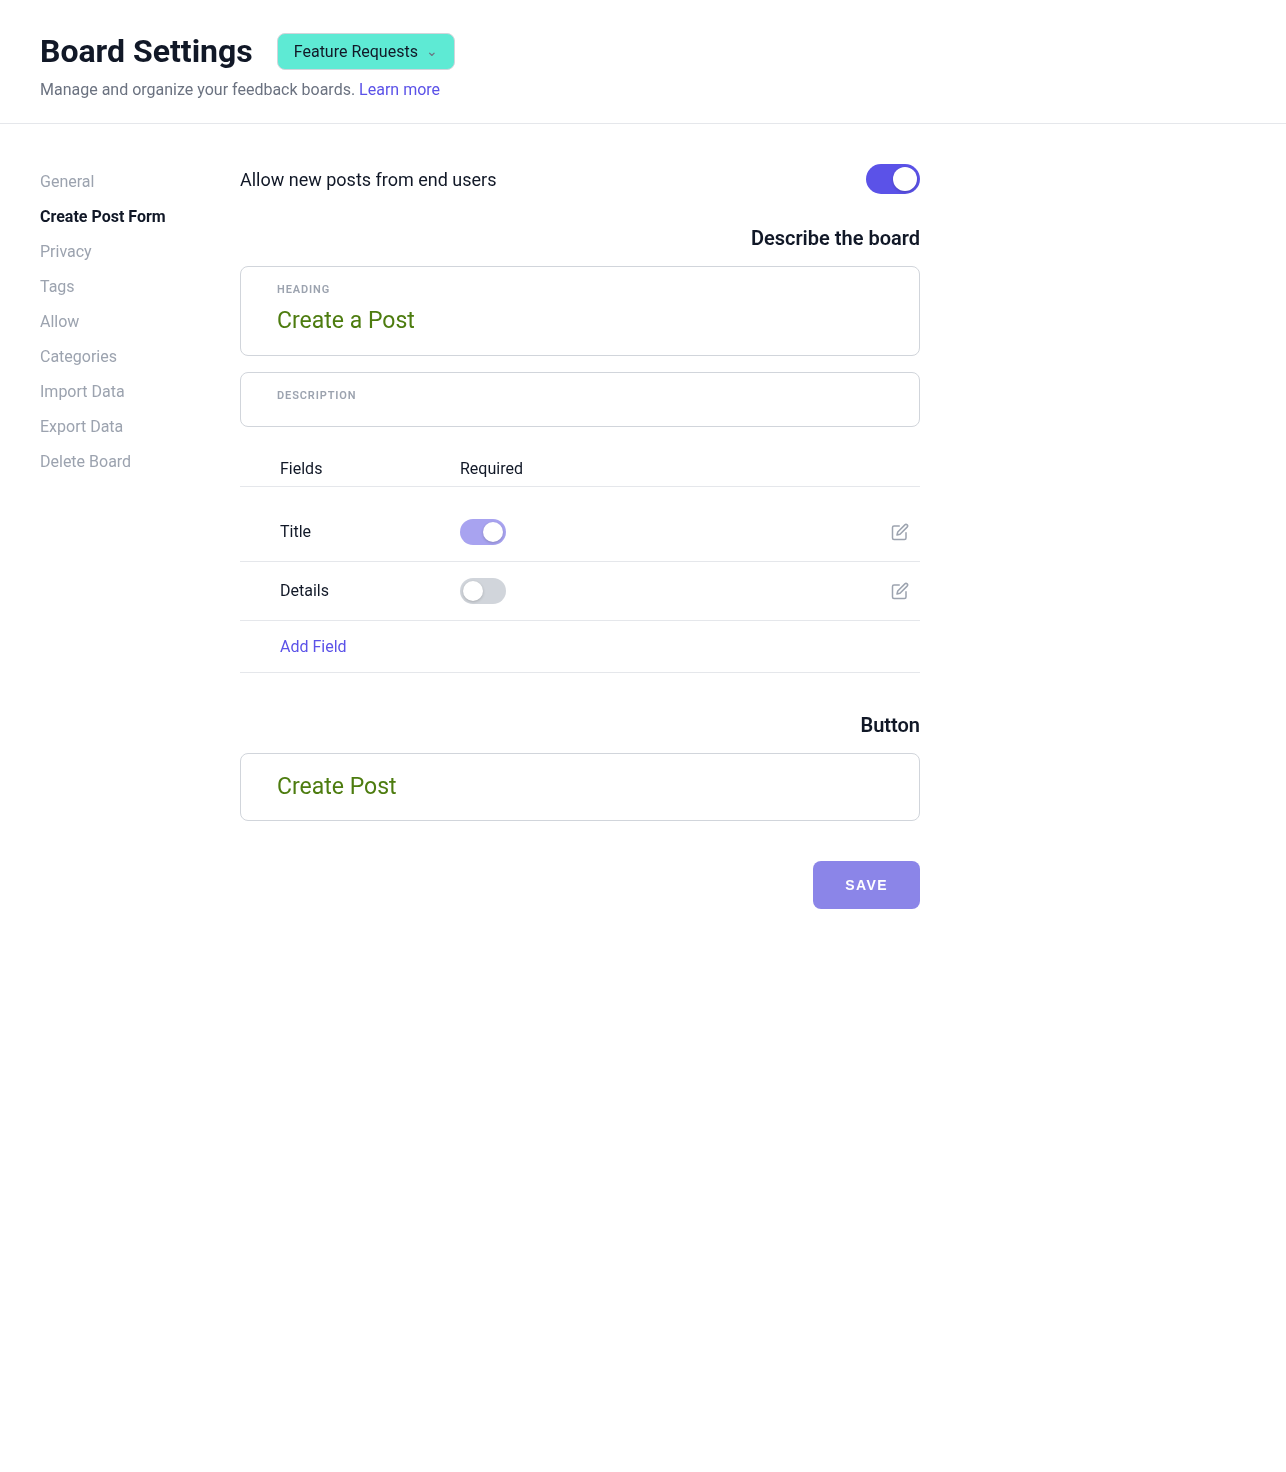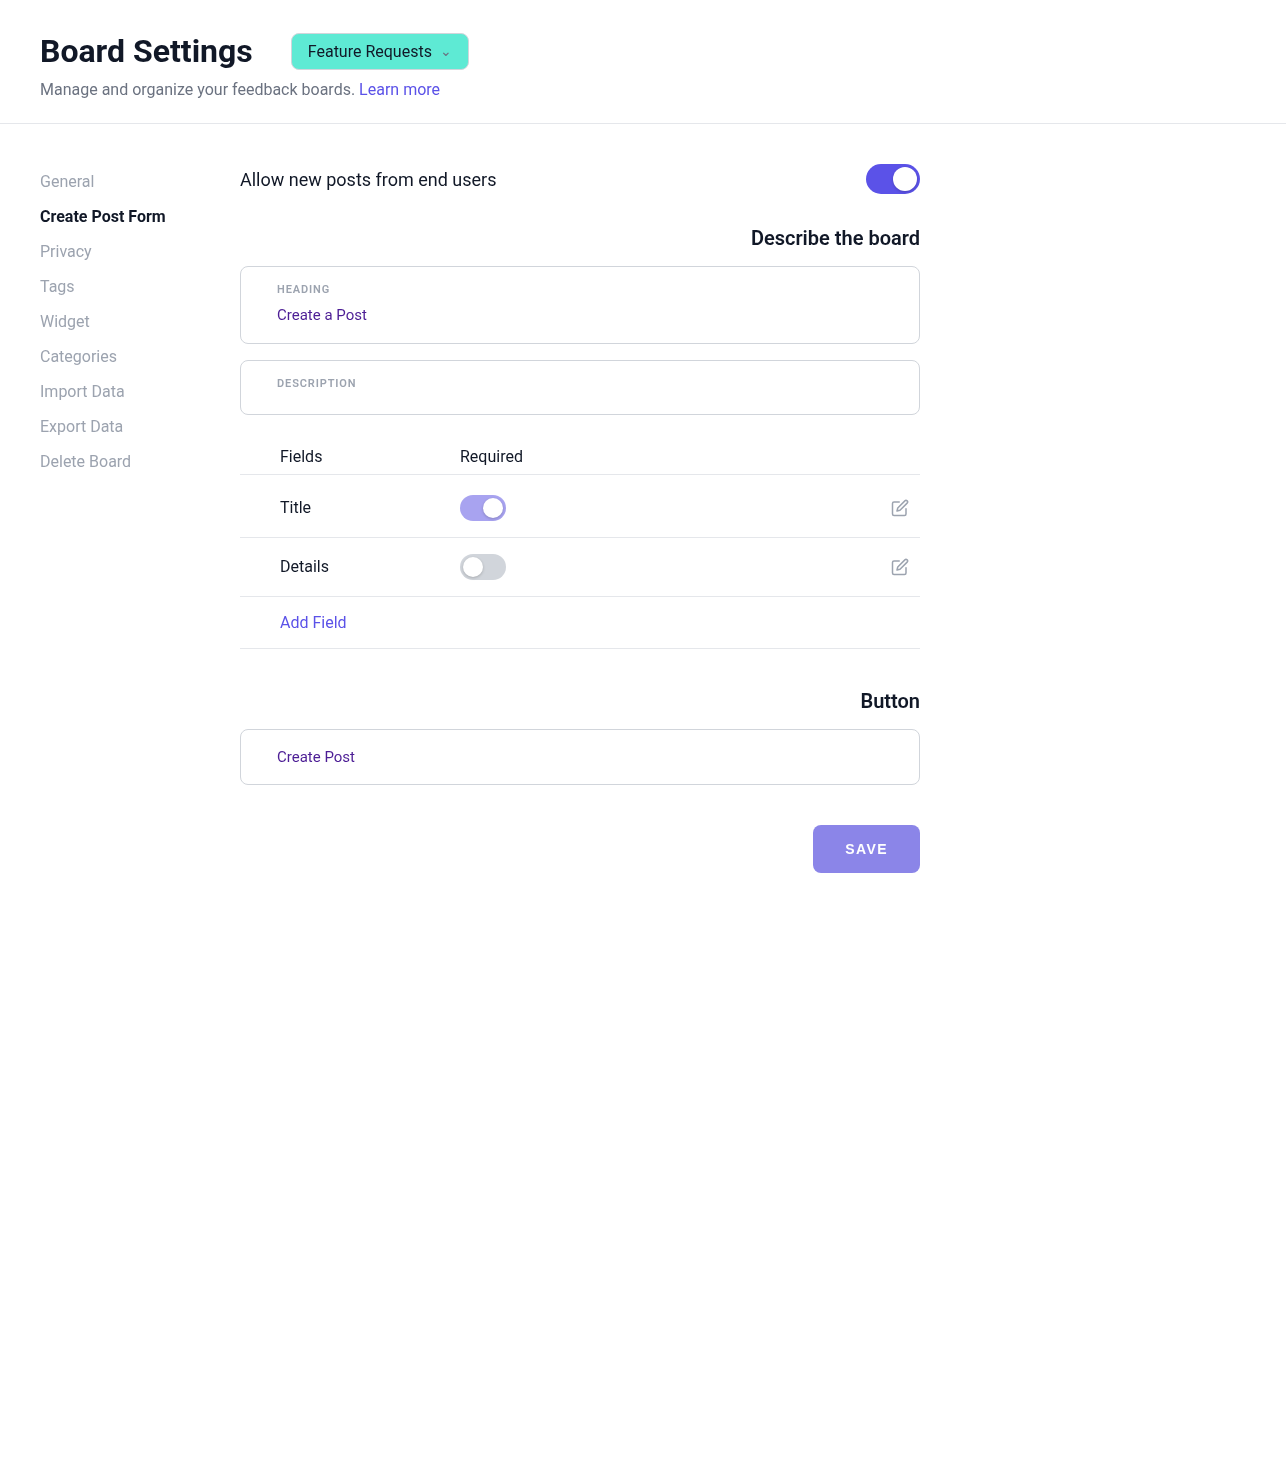--- a/index.html
+++ b/index.html
@@ -17,21 +17,21 @@
     }
 
     .header {
       padding: 32px 40px 24px 40px;
       border-bottom: 1px solid #e5e7eb;
     }
 
     .header-top {
       display: flex;
       align-items: center;
-      gap: 38px;
+      gap: 24px;
       margin-bottom: 10px;
     }
 
     .page-title {
       font-size: 32px;
       font-weight: 700;
       color: #111827;
     }
 
     .board-selector {
@@ -149,35 +149,35 @@
     .field-box-label {
       font-size: 11px;
       font-weight: 600;
       color: #9ca3af;
       letter-spacing: 0.08em;
       text-transform: uppercase;
       margin-bottom: 8px;
     }
 
     .field-box-value {
-      font-size: 15px;
-      color: #4c1d95;
+      font-size: 23px;
+      color: #4d7c0f;
       line-height: 1.5;
     }
 
     .fields-section {
       margin-top: 32px;
     }
 
     .fields-header {
       display: flex;
       align-items: flex-start;
       padding: 0 0 8px 0;
       border-bottom: 1.5px solid #e5e7eb;
-      margin-bottom: 4px;
+      margin-bottom: 16px;
     }
 
     .fields-col-name {
       font-size: 16px;
       color: #111827;
       width: 220px;
       padding-left: 40px;
     }
 
     .fields-col-required {
@@ -300,21 +300,21 @@
   </div>
 </div>
 
 <div class="main-layout">
 
   <nav class="sidebar">
     <div class="sidebar-item">General</div>
     <div class="sidebar-item active">Create Post Form</div>
     <div class="sidebar-item">Privacy</div>
     <div class="sidebar-item">Tags</div>
-    <div class="sidebar-item">Widget</div>
+    <div class="sidebar-item">Allow</div>
     <div class="sidebar-item">Categories</div>
     <div class="sidebar-item">Import Data</div>
     <div class="sidebar-item">Export Data</div>
     <div class="sidebar-item">Delete Board</div>
   </nav>
 
   <div class="content">
 
     <div class="allow-posts-row">
       <span class="allow-posts-label">Allow new posts from end users</span>

